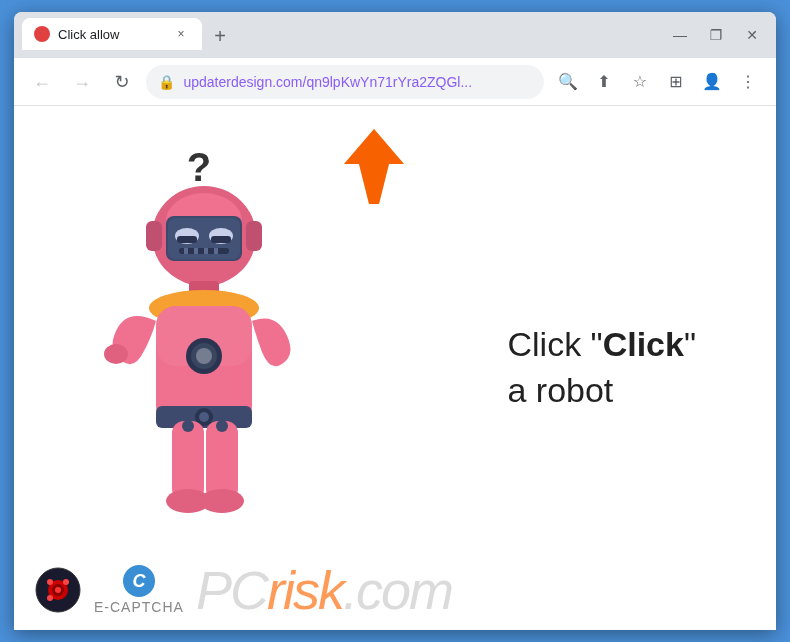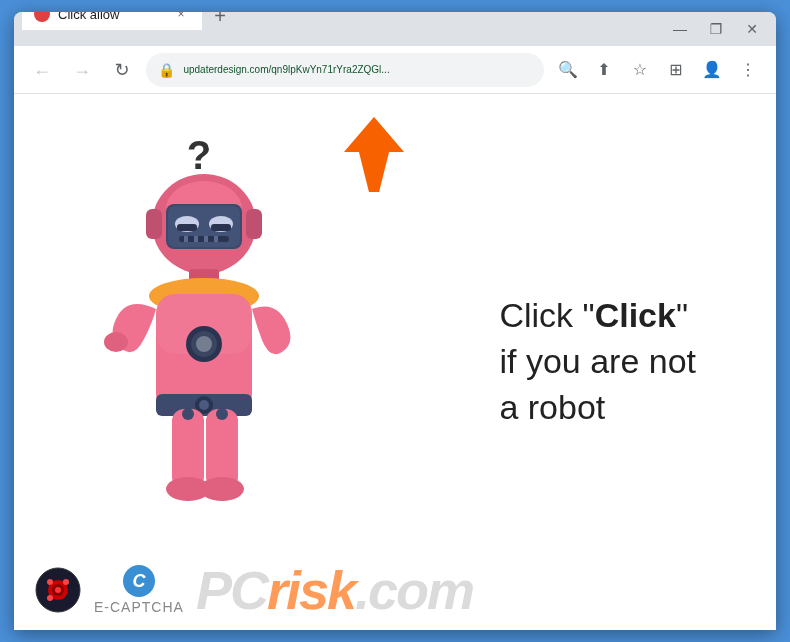--- a/index.html
+++ b/index.html
@@ -18,24 +18,24 @@
       background: #dee1e6;
       border-radius: 8px 8px 0 0;
       box-shadow: 0 4px 20px rgba(0,0,0,0.4);
       display: flex;
       flex-direction: column;
       overflow: hidden;
     }
     
     .title-bar {
       background: #dee1e6;
-      height: 34px;
-      display: flex;
-      align-items: center;
-      padding: 16px 8px;
+      height: 46px;
+      display: flex;
+      align-items: center;
+      padding: 8px 8px;
       gap: 4px;
     }
     .tab-area {
       display: flex;
       align-items: flex-end;
       flex: 1;
       height: 100%;
     }
     .tab {
       background: #ffffff;
@@ -133,22 +133,22 @@
       align-items: center;
       padding: 0 12px;
       gap: 8px;
       cursor: text;
     }
     .lock-icon {
       font-size: 14px;
       color: #5f6368;
     }
     .address-text {
-      font-size: 10px;
-      color: #14532d;
+      font-size: 14px;
+      color: #8b5cf6;
       flex: 1;
       white-space: nowrap;
       overflow: hidden;
       text-overflow: ellipsis;
     }
     .nav-icons {
       display: flex;
       align-items: center;
       gap: 4px;
     }
@@ -344,21 +344,20 @@
 
         <circle cx="94" cy="290" r="6" fill="#3d4a6e"></circle>
         <circle cx="128" cy="290" r="6" fill="#3d4a6e"></circle>
       </svg>
     </div>
 
     <div class="message-container">
       <div style="font-size:34px; line-height:1.35;">
         <span>Click "</span><span class="bold">Click</span><span>"</span>
       </div>
-      <div style="font-size:34px; line-height:1.35;">if you are not</div>
       <div style="font-size:34px; line-height:1.35;">a robot</div>
     </div>
 
     <div class="watermark">
 
       <svg width="48" height="48" viewBox="0 0 48 48">
         <circle cx="24" cy="24" r="22" fill="#1a1a2e" stroke="#333" stroke-width="1"></circle>
         <circle cx="24" cy="24" r="16" fill="#1a1a2e"></circle>
         <circle cx="24" cy="24" r="10" fill="#cc0000"></circle>
         <circle cx="24" cy="24" r="6" fill="#880000"></circle>
@@ -366,19 +365,19 @@
         <circle cx="16" cy="16" r="3" fill="#ff4444"></circle>
         <circle cx="32" cy="16" r="3" fill="#ff4444"></circle>
         <circle cx="16" cy="32" r="3" fill="#ff4444"></circle>
       </svg>
 
       <div class="ecaptcha-badge">
         <div class="ecaptcha-c">C</div>
         <span class="ecaptcha-text">E-CAPTCHA</span>
       </div>
 
-      <div style="font-size:54px; font-weight:bold; font-style:italic; color:#c8c8c8; opacity:0.65; letter-spacing:-2px; line-height:1;">
+      <div style="font-size:54px; font-weight:normal; font-style:italic; color:#c8c8c8; opacity:0.65; letter-spacing:-2px; line-height:1;">
         <span>PC</span><span style="color:#ff6600; opacity:1;">risk</span><span>.</span><span>com</span>
       </div>
     </div>
 
   </div>
 </div>
 
 </body></html>

